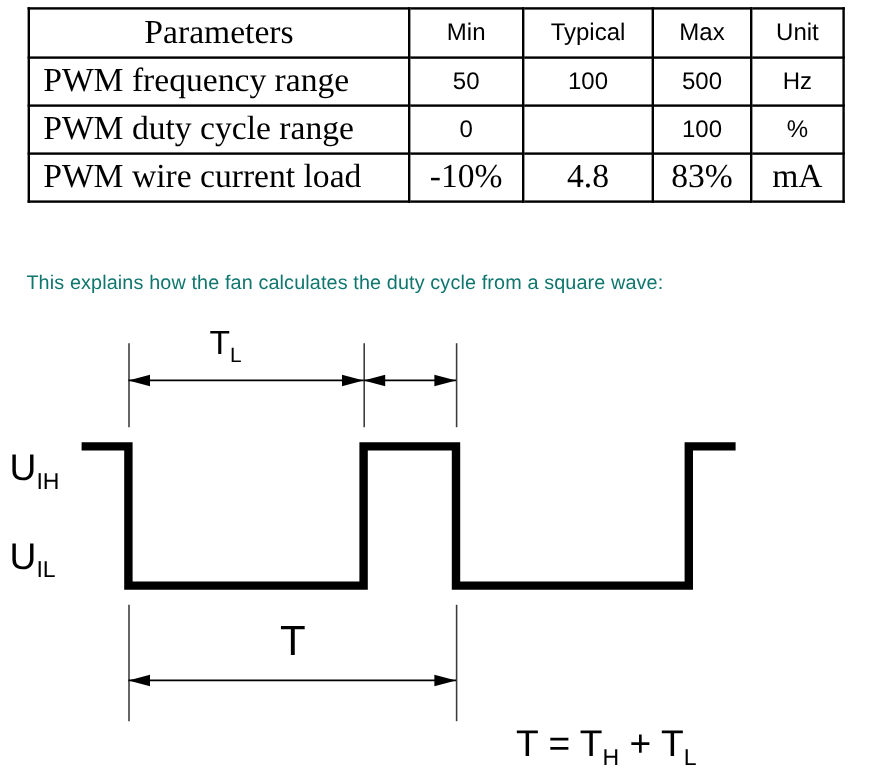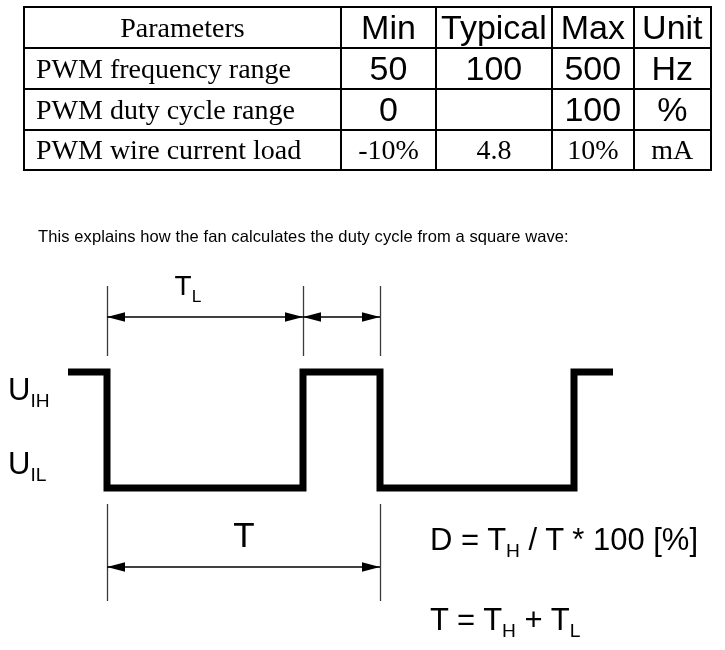--- a/index.html
+++ b/index.html
@@ -9,25 +9,25 @@
 
   
   .spec-table { position:absolute; left:23px; top:6px; border-collapse:collapse; table-layout:fixed;padding-left:36px; }
   .spec-table th, .spec-table td {
     border:2px solid #000; height:40px; padding:0 4px;
     text-align:center; vertical-align:middle; font-weight:normal; white-space:nowrap;
   }
   .spec-table tr.hdr th { height:41px; }
   .c0 { width:317px; } .c1 { width:95px; } .c2 { width:108px; } .c3 { width:82px; } .c4 { width:77px; }
   .serif-txt { font-family:"Liberation Serif", "DejaVu Serif", serif; font-size:28px; }
-  .sans-txt  { font-family:"Liberation Sans", "DejaVu Sans", sans-serif; font-size:34px; }
+  .sans-txt  { font-family:"Liberation Sans", "DejaVu Sans", sans-serif; font-size:20px; }
   td.param { text-align:left; padding-left:11px; }
 
   
-  .intro { position:absolute; left:22px; top:227px; font-size:16.5px; color:#000000; letter-spacing:0.1px;margin-left:16px; }
+  .intro { position:absolute; left:22px; top:227px; font-size:16.5px; color:#0f766e; letter-spacing:0.1px; }
 
   
   .diagram-svg { position:absolute; left:0; top:0; }
   .wave { stroke:#000; stroke-width:7; fill:none; stroke-linejoin:miter; }
   .ext  { stroke:#3a3a3a; stroke-width:1.3; }
   .dim  { stroke:#000; stroke-width:1.6; }
   .head { fill:#000; stroke:none; }
 
   .lbl { position:absolute; color:#000; font-family:"Liberation Sans", "DejaVu Sans", sans-serif; line-height:1.15; white-space:nowrap; }
   .lbl sub { font-size:0.62em; line-height:0; }
@@ -73,21 +73,21 @@
       <td class="param serif-txt">PWM duty cycle range</td>
       <td class="sans-txt">0</td>
       <td class="sans-txt"></td>
       <td class="sans-txt">100</td>
       <td class="sans-txt">%</td>
     </tr>
     <tr>
       <td class="param serif-txt">PWM wire current load</td>
       <td class="serif-txt">-10%</td>
       <td class="serif-txt">4.8</td>
-      <td class="serif-txt">10%</td>
+      <td class="serif-txt">83%</td>
       <td class="serif-txt">mA</td>
     </tr>
   </tbody>
     </table>
 
   <p class="intro">This explains how the fan calculates the duty cycle from a square wave:</p>
 
   <svg class="diagram-svg" width="725" height="650" viewBox="0 0 725 650">
 
     <line class="ext" x1="107.5" y1="286" x2="107.5" y2="356"></line>
@@ -110,16 +110,15 @@
 
     <polyline class="wave" points="68,372 107,372 107,488 303,488 303,372 380,372 380,488 574,488 574,372 613,372"></polyline>
   </svg>
 
   <div class="lbl lbl-u lbl-uih"><span>U</span><sub>IH</sub></div>
   <div class="lbl lbl-u lbl-uil"><span>U</span><sub>IL</sub></div>
 
   <div class="lbl lbl-tl"><span>T</span><sub>L</sub></div>
   <div class="lbl lbl-t">T</div>
 
-  <div class="lbl formula f-duty"><span>D = T</span><sub>H</sub><span> / T * 100 [%]</span></div>
   <div class="lbl formula f-period"><span>T = T</span><sub>H</sub><span> + T</span><sub>L</sub></div>
 
 </div>
 
 </body></html>

